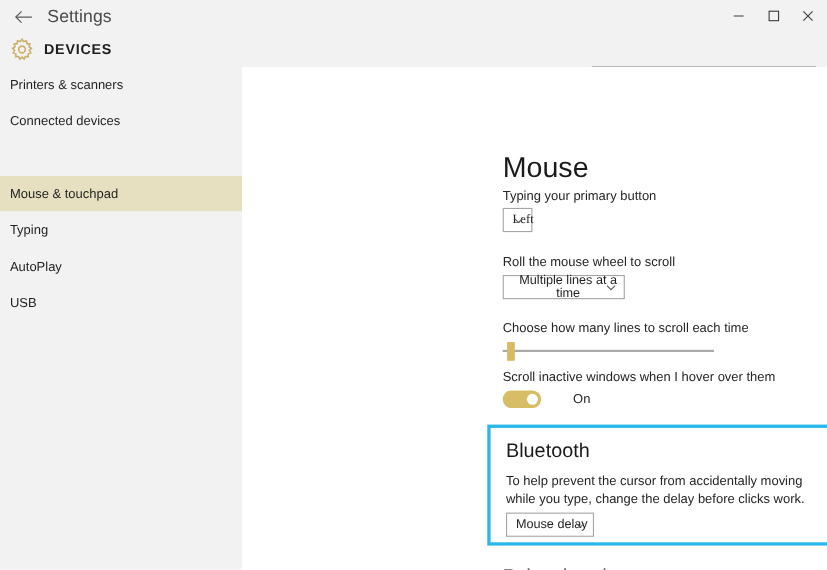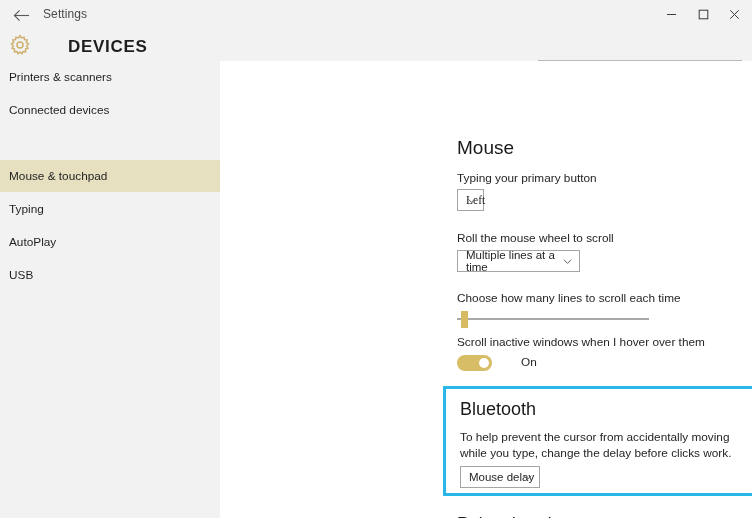--- a/index.html
+++ b/index.html
@@ -27,21 +27,21 @@
     position: absolute;
     left: 10px; top: 5px;
     width: 22px; height: 20px;
     display: flex; align-items: center; justify-content: center;
     color: #5a5a5a;
   }
   #back-arrow svg { display:block; }
   #app-title {
     position: absolute;
     left: 43px; top: 7px;
-    font-size: 12px;
+    font-size: 16px;
     color: #4a4a4a;
     letter-spacing: .1px;
   }
   .wbtn {
     position: absolute;
     top: 0;
     width: 30px; height: 28px;
     display: flex; align-items: center; justify-content: center;
     color: #3b3b3b;
   }
@@ -59,25 +59,24 @@
   }
   #gear-icon {
     position: absolute;
     left: 9px; top: 6px;
     width: 22px; height: 22px;
   }
   #gear-icon svg { display:block; }
   #header-title {
     position: absolute;
     left: 40px; top: 9px;
-    font-size: 17px;
+    font-size: 13px;
     font-weight: bold;
     letter-spacing: .7px;
     color: #1d1d1d;
-    margin-left: 28px;
   }
 
   
   #search-box {
     position: absolute;
     left: 538px; top: 32px;
     width: 204px; height: 22px;
     background: #ffffff;
     border: 1px solid #b9b9b9;
     box-sizing: border-box;
@@ -123,21 +122,21 @@
 
   
   #content {
     position: absolute;
     left: 220px; top: 61px;
     width: 532px; height: 457px;
     background: #ffffff;
   }
   .sec-title {
     position: absolute;
-    font-size: 19px;
+    font-size: 26px;
     font-weight: normal;
     color: #1a1a1a;
   }
   .lbl {
     position: absolute;
     font-size: 11.8px;
     color: #252525;
     line-height: 16px;
   }
   .combo {
@@ -321,21 +320,21 @@
   <div class="combo" style="left:237px; top:128px; width:27px;font-family:Liberation Serif, serif;">
     <span>Left</span>
     <span class="chev">
       <svg width="11" height="11" viewBox="0 0 12 12" fill="none" stroke="currentColor" stroke-width="1">
           <path d="M2 4 L6 8 L10 4"></path>
         </svg>
     </span>
   </div>
 
   <div class="lbl" style="left:237px; top:169px;">Roll the mouse wheel to scroll</div>
-  <div class="combo" style="left:237px; top:189px; width:123px;">
+  <div class="combo" style="left:237px; top:189px; width:111px;text-align:center;">
     <span>Multiple lines at a time</span>
     <span class="chev">
       <svg width="11" height="11" viewBox="0 0 12 12" fill="none" stroke="currentColor" stroke-width="1">
           <path d="M2 4 L6 8 L10 4"></path>
         </svg>
     </span>
   </div>
 
   <div class="lbl" style="left:237px; top:229px;">Choose how many lines to scroll each time</div>
   <div id="slider-wrap">

